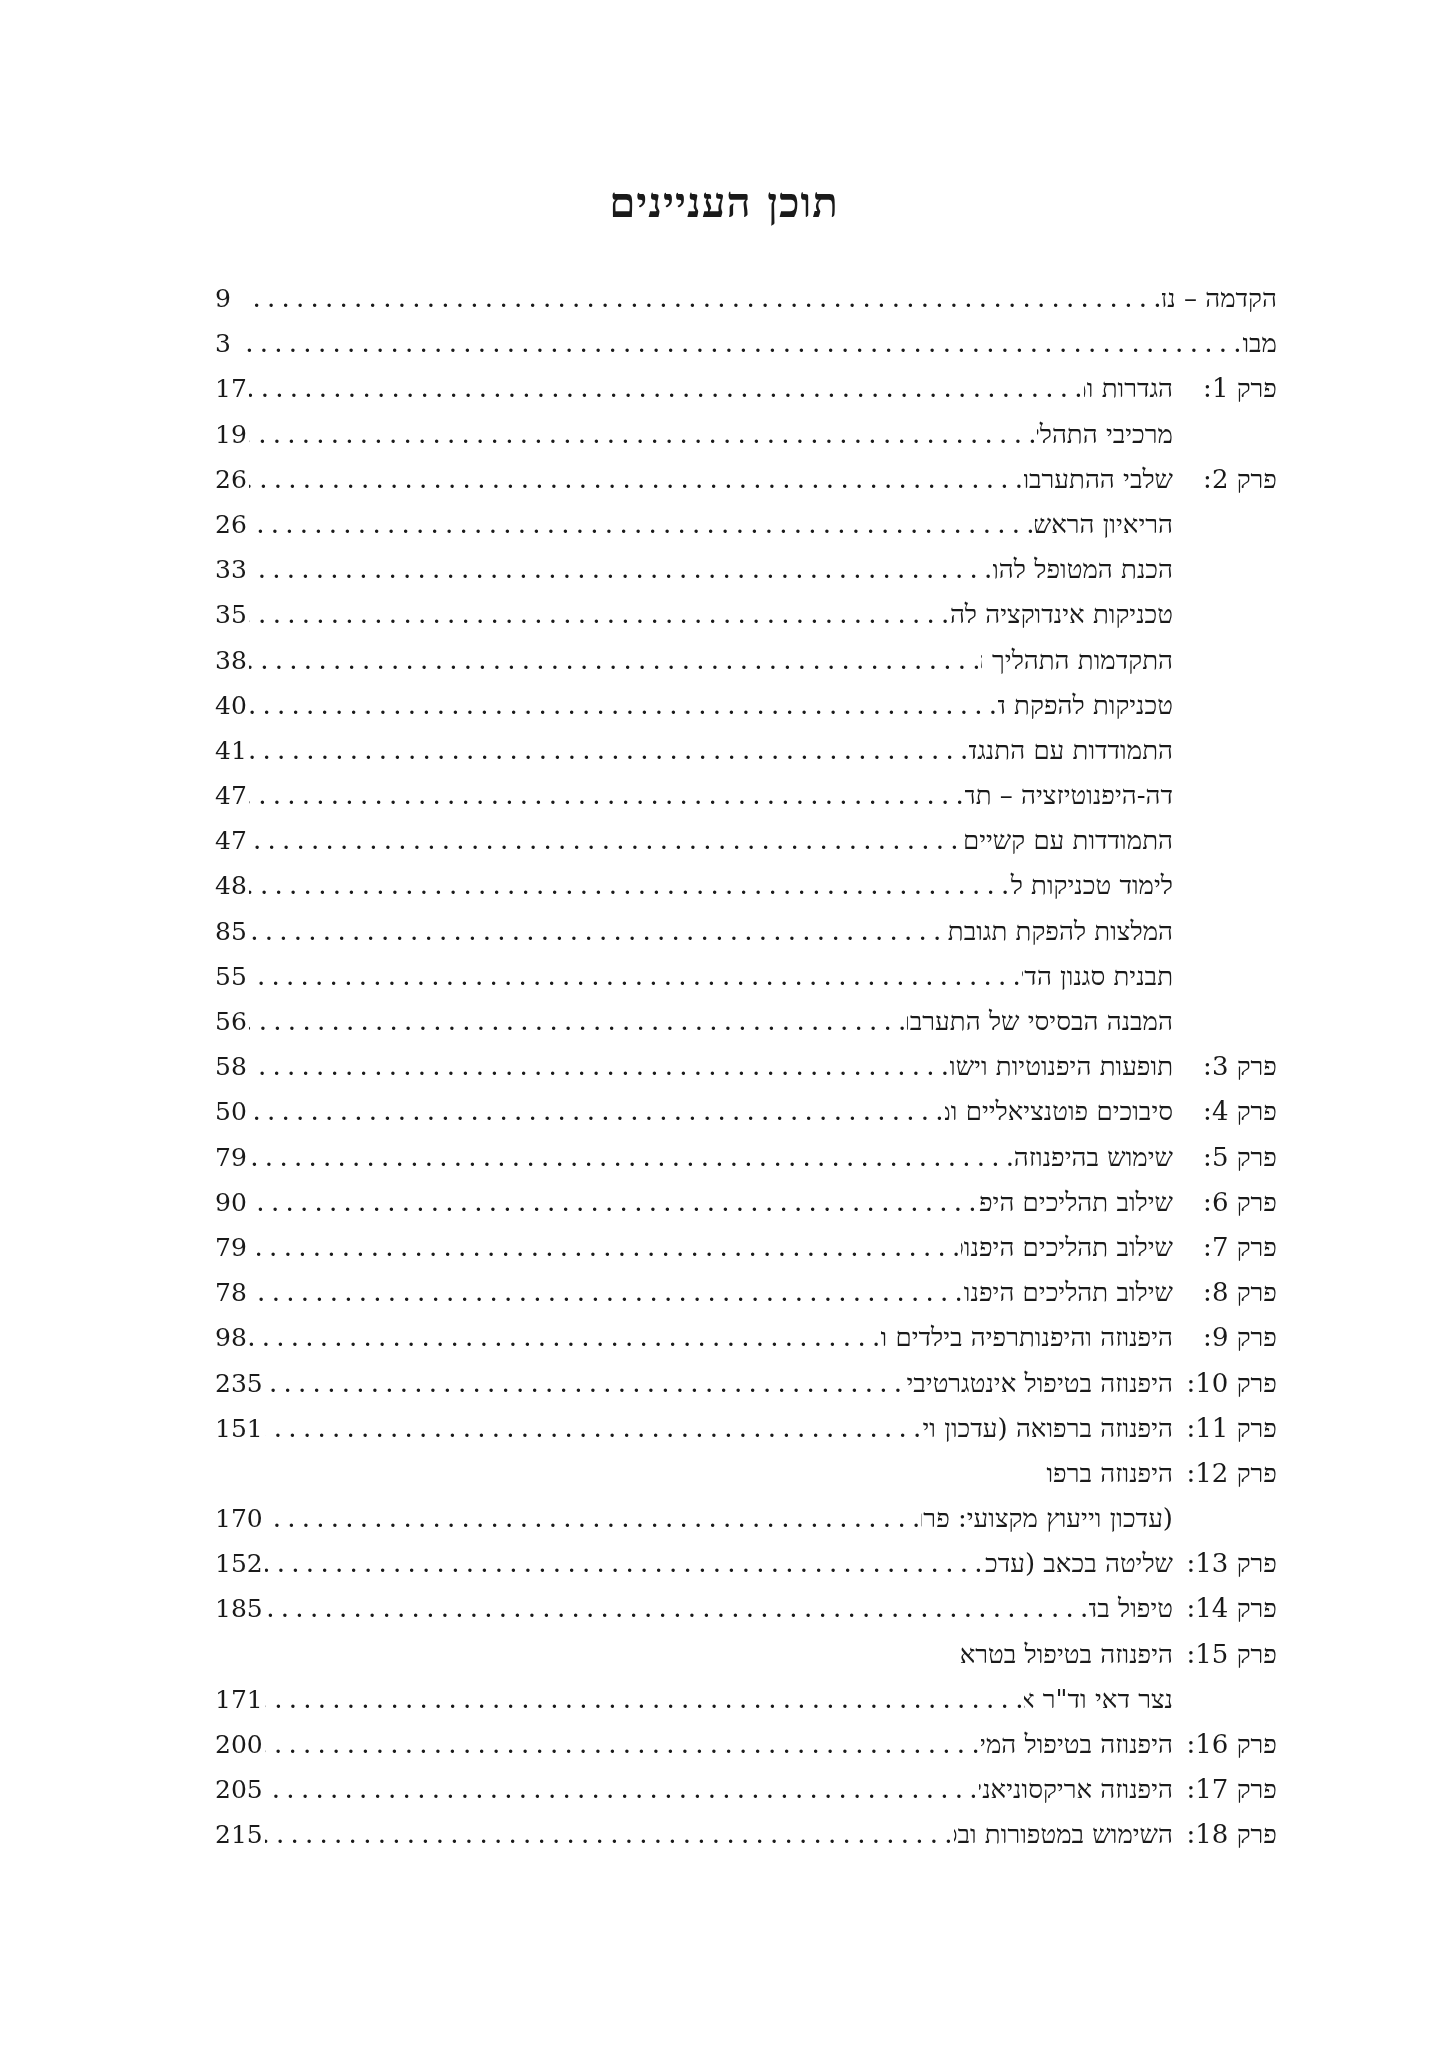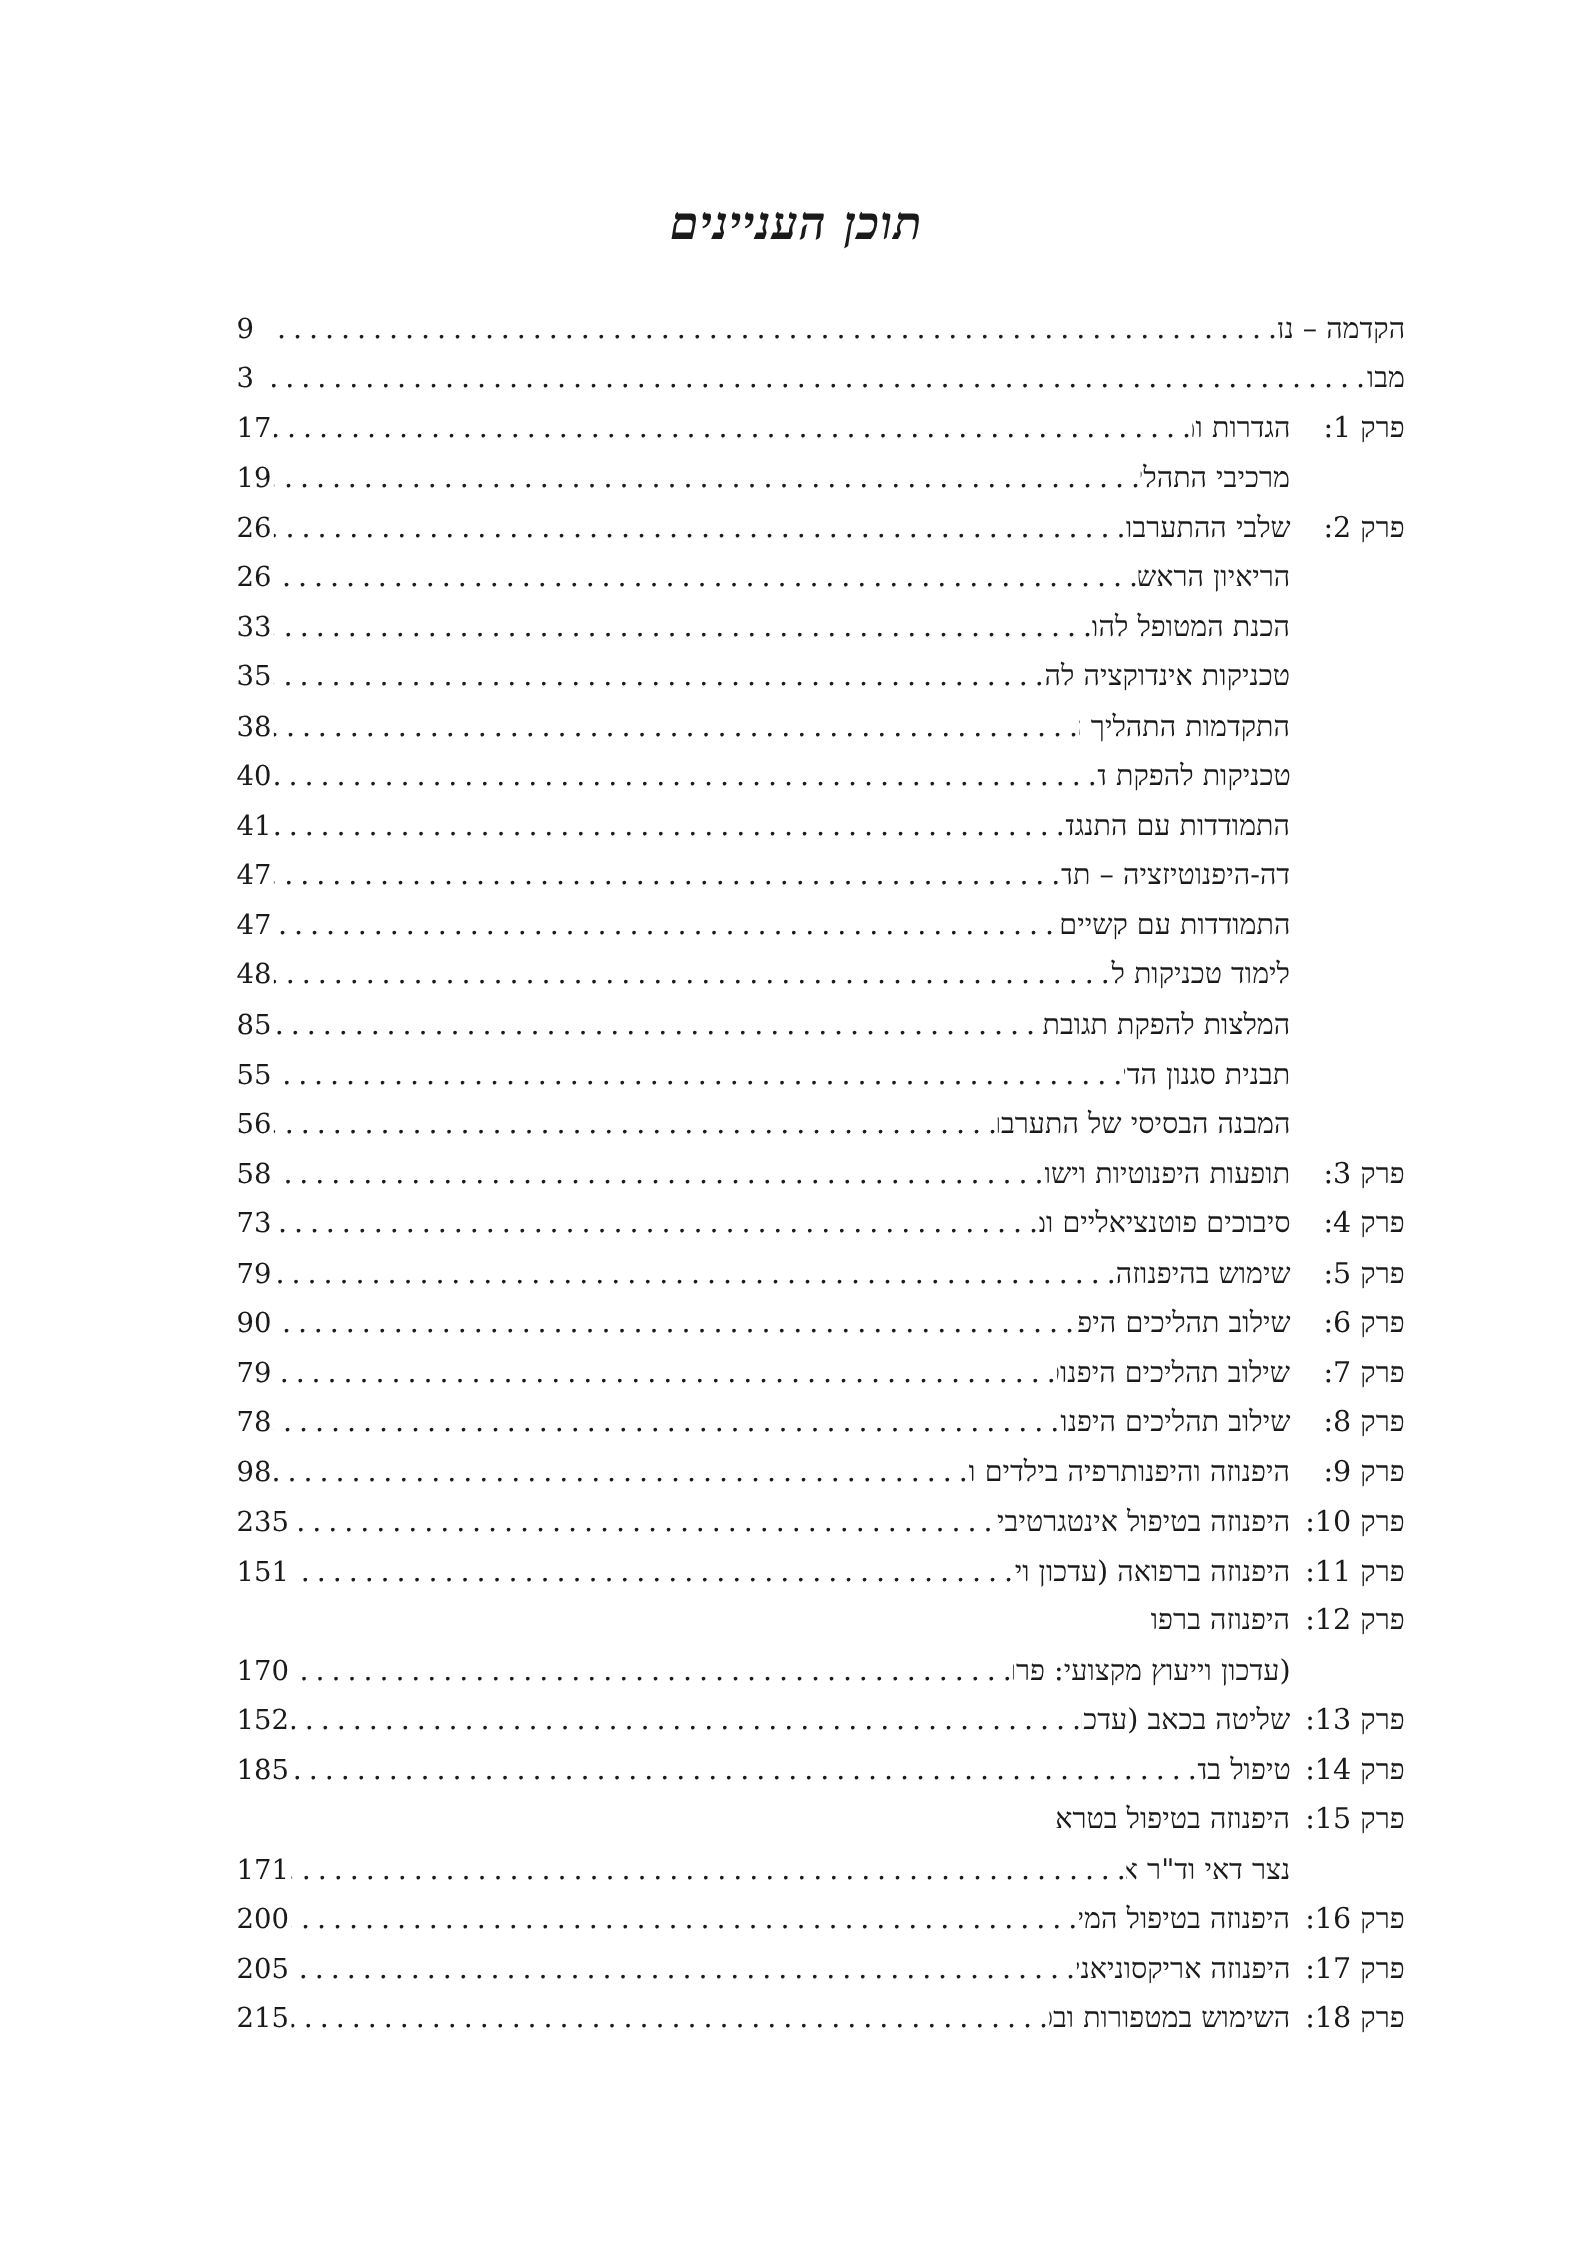--- a/index.html
+++ b/index.html
@@ -1,19 +1,19 @@
 <!DOCTYPE html>
 <html><head>
 <meta charset="utf-8">
 <style>
   html, body { margin: 0; padding: 0; background: #ffffff; }
   body { width: 1448px; height: 2048px; position: relative; overflow: hidden;
          font-family: "DejaVu Serif", "Liberation Serif", serif; color: #1a1a1a; }
   .page-title { position: absolute; top: 178px; left: 0; width: 1448px; text-align: center;
-                font-size: 42px; font-weight: bold; direction: rtl; margin: 0; letter-spacing: 1px; font-style: italic; }
+                font-size: 42px; font-weight: bold; direction: rtl; margin: 0; letter-spacing: 1px; }
   .toc { position: absolute; top: 276px; left: 215px; width: 1062px; direction: rtl; }
   .toc-row { display: flex; align-items: baseline; height: 45.2px; font-size: 26px; line-height: 45px; white-space: nowrap; }
   .label-col { flex: 0 0 auto; width: 104px; }
   .title-col { flex: 0 1 auto; overflow: hidden; }
   .indent .title-col { padding-right: 104px; }
   .leader { flex: 1 1 auto; overflow: hidden; letter-spacing: 4px; color: #1a1a1a; margin: 0 2px; }
   .leader::before { content: ". . . . . . . . . . . . . . . . . . . . . . . . . . . . . . . . . . . . . . . . . . . . . . . . . . . . . . . . . . . . . . . . . . . . . . . . . . . . . . . . . . . . . . . . . . . . . . . . . . . ."; letter-spacing: -1px; }
   .page-col { flex: 0 0 auto; direction: ltr; text-align: left; font-size: 25px; min-width: 30px; }
   .row-nopage .leader, .row-nopage .page-col { visibility: hidden; }
 </style>
@@ -113,21 +113,21 @@
     <div class="toc-row">
       <span class="label-col">פרק 3:</span>
       <span class="title-col" style="padding-right: 0px;">תופעות היפנוטיות וישומן בהתערבות הטיפולית</span>
       <span class="leader"></span>
       <span class="page-col">58</span>
     </div>
     <div class="toc-row">
       <span class="label-col">פרק 4:</span>
       <span class="title-col" style="padding-right: 0px;">סיבוכים פוטנציאליים ומגבלות השימוש בהיפנוזה</span>
       <span class="leader"></span>
-      <span class="page-col">73</span>
+      <span class="page-col">50</span>
     </div>
     <div class="toc-row">
       <span class="label-col">פרק 5:</span>
       <span class="title-col" style="padding-right: 0px;">שימוש בהיפנוזה בפסיכותרפיה</span>
       <span class="leader"></span>
       <span class="page-col">79</span>
     </div>
     <div class="toc-row">
       <span class="label-col">פרק 6:</span>
       <span class="title-col" style="padding-right: 0px;">שילוב תהליכים היפנוטיים בטיפול דינמי</span>

